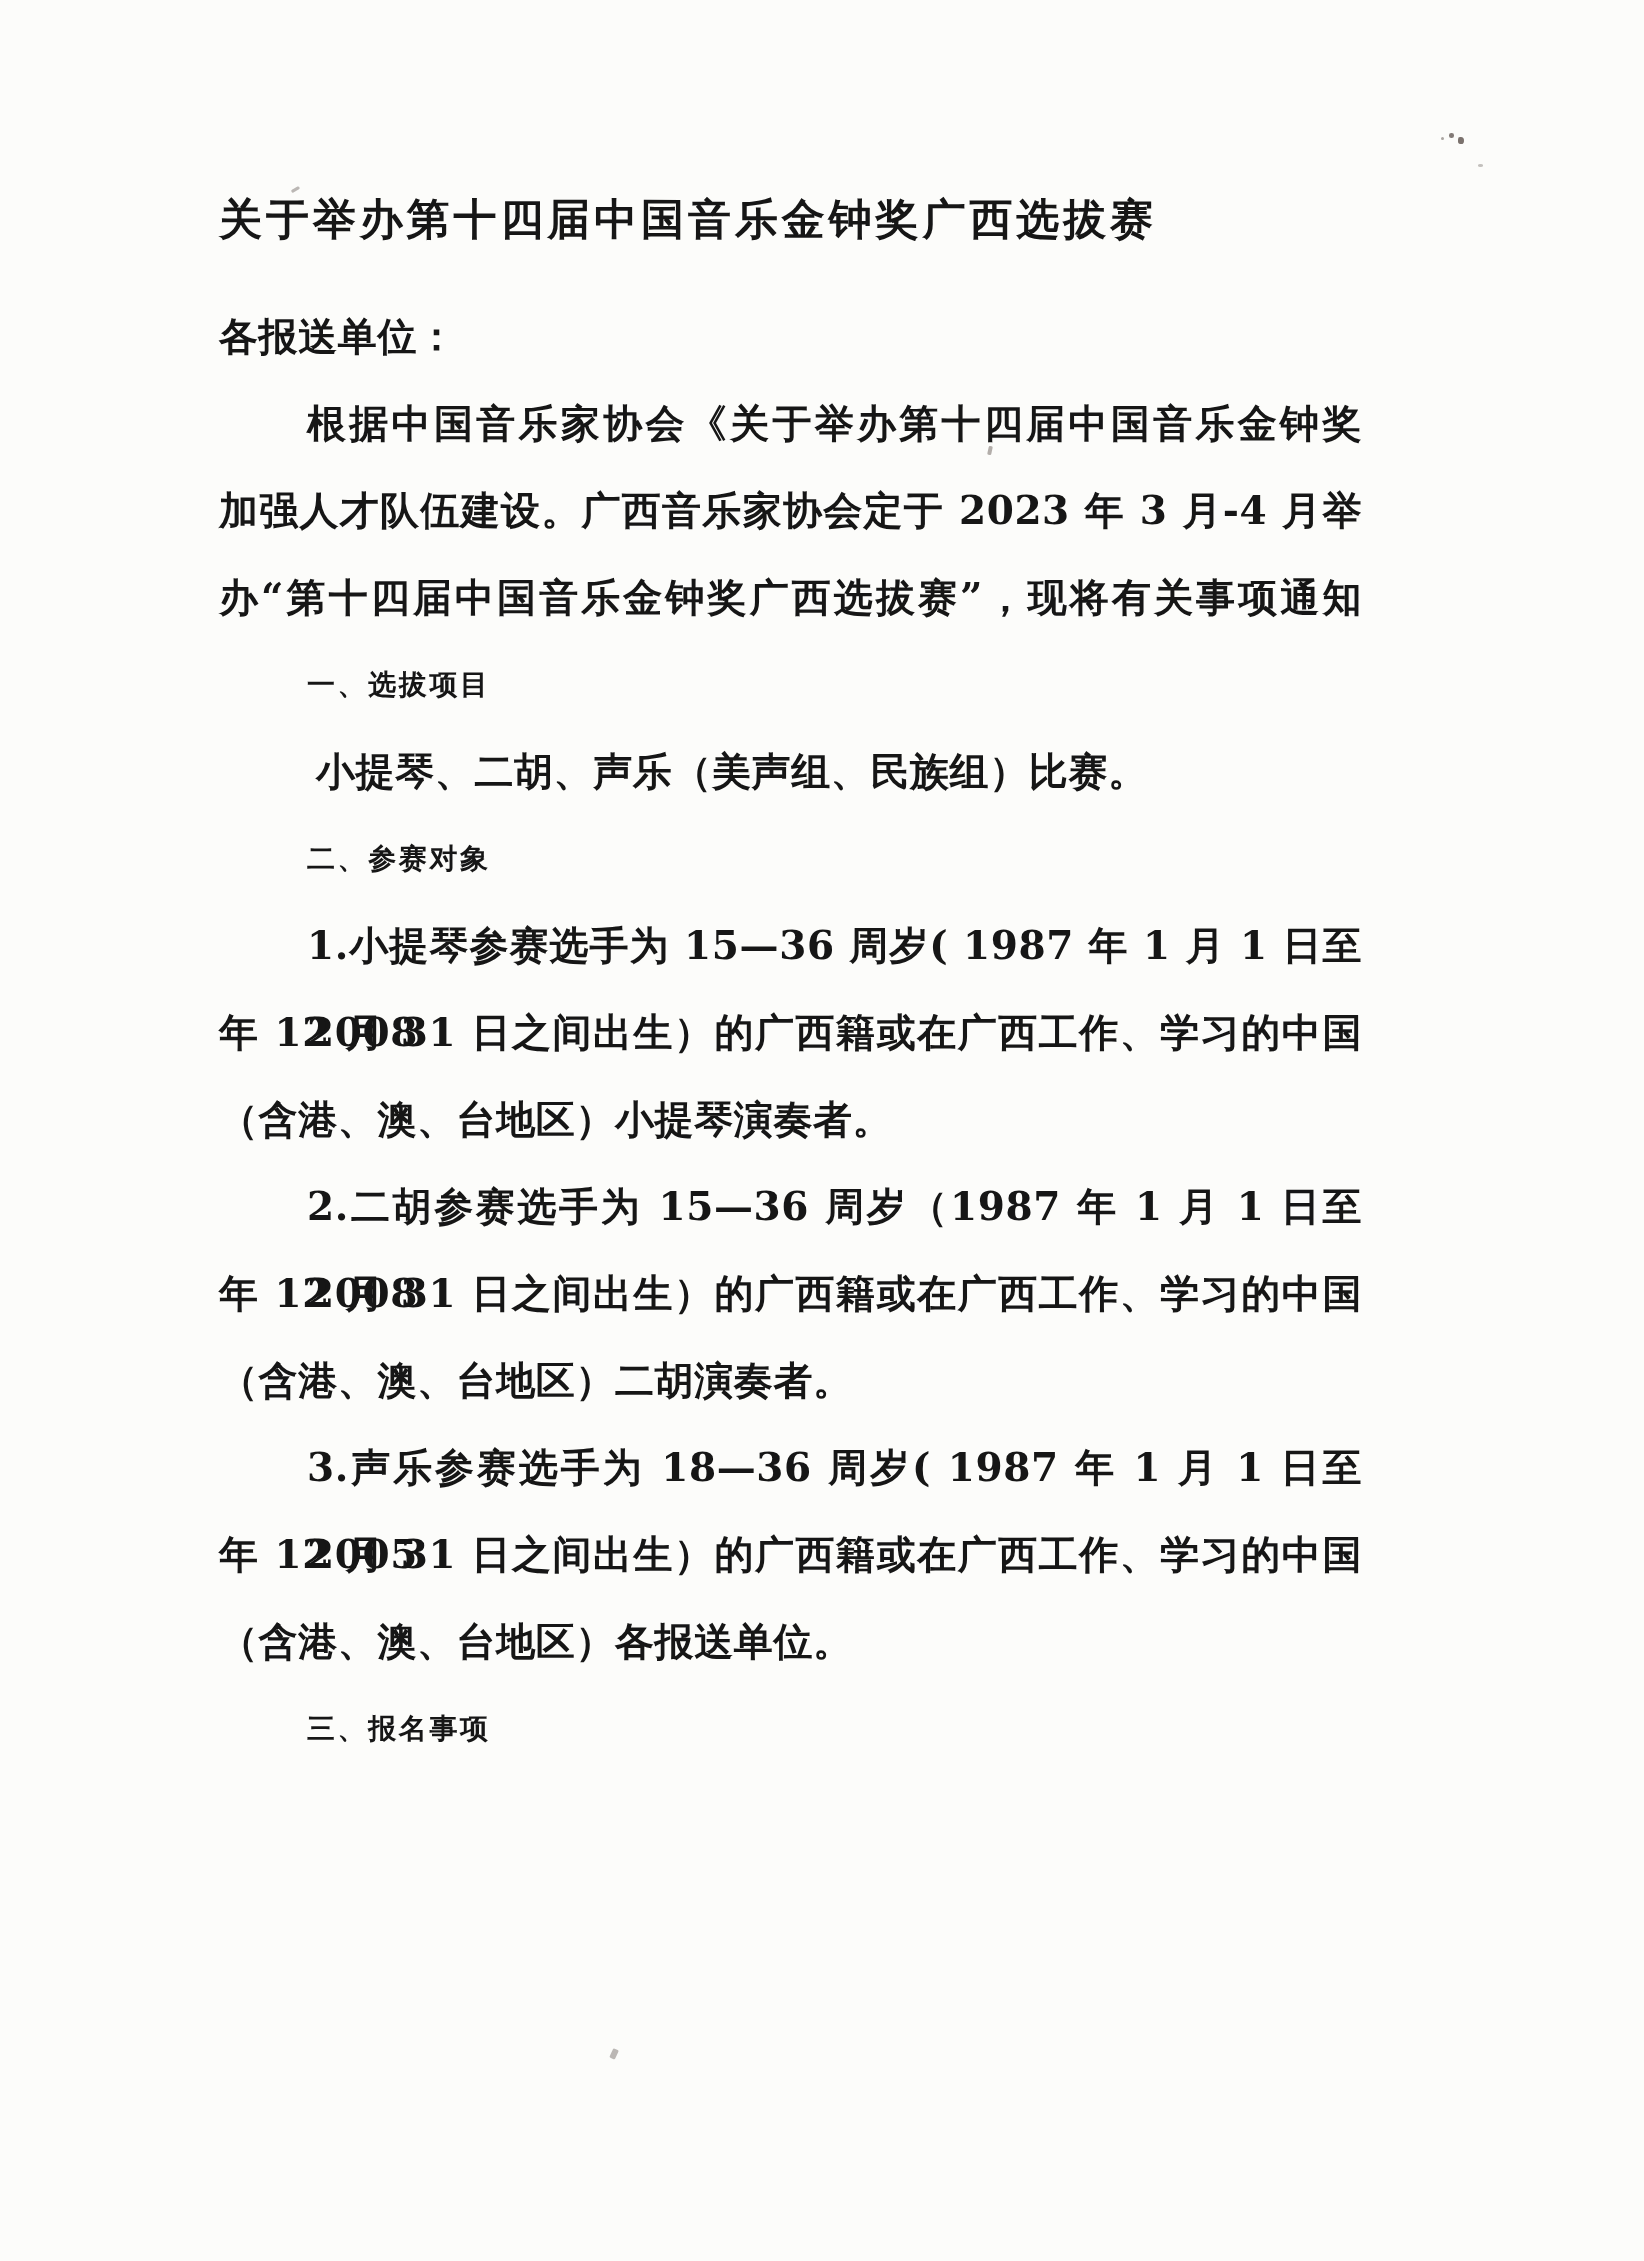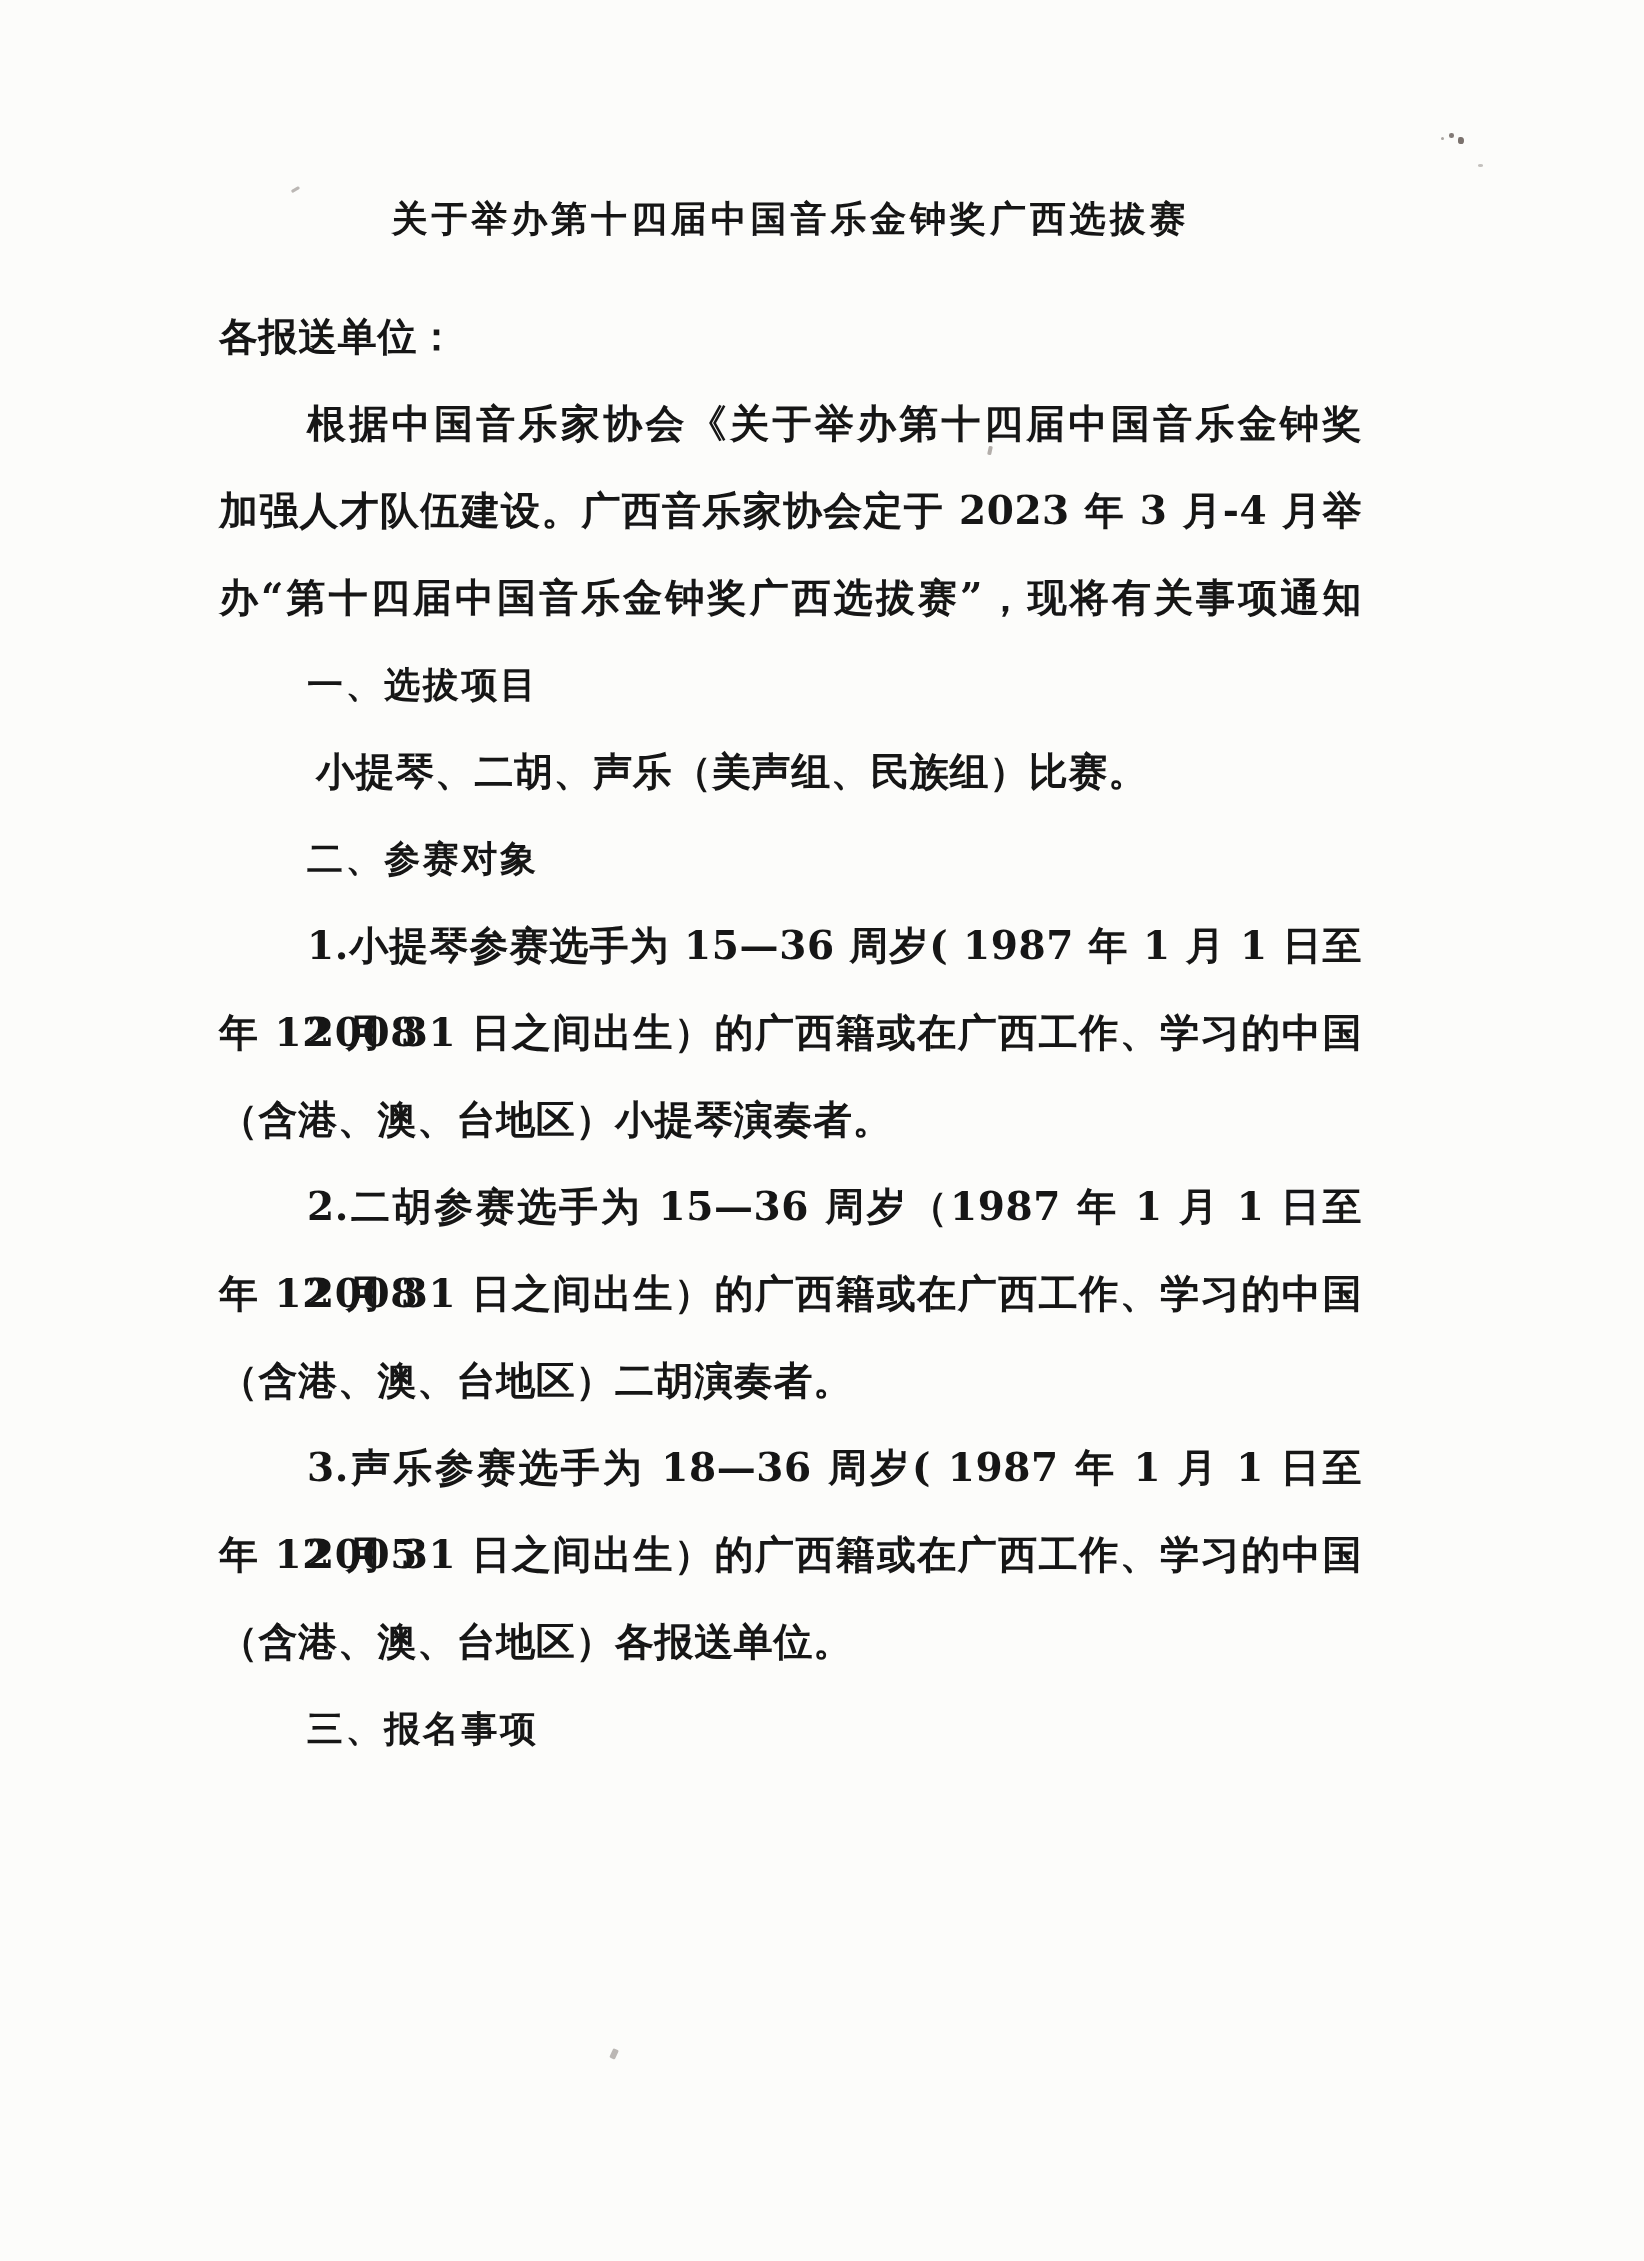--- a/index.html
+++ b/index.html
@@ -19,25 +19,24 @@
   }
   .content {
     position: absolute;
     left: 219px;
     top: 174px;
     width: 1143px;
   }
   .title-line {
     font-family: "Liberation Sans", "DejaVu Sans", sans-serif;
     font-weight: bold;
-    font-size: 36px;
+    font-size: 43px;
     line-height: 90px;
     height: 90px;
     letter-spacing: 3.9px;
-    text-align: center;
     white-space: nowrap;
   }
   .title-line.second {
     margin-top: 22.6px;
   }
   .salutation {
     margin-top: 29px;
   }
   .line {
     font-size: 39px;
@@ -47,21 +46,21 @@
     text-justify: inter-character;
     letter-spacing: 0.6px;
     font-weight: bold;
   }
   .line.flush {
     text-align-last: justify;
   }
   .line.heading {
     font-family: "Liberation Sans", "DejaVu Sans", sans-serif;
     font-weight: bold;
-    font-size: 36px;
+    font-size: 28px;
     letter-spacing: 2.6px;
     text-align: left;
     text-align-last: left;
   }
   .indent-para { padding-left: 88px; }
   .indent-item { padding-left: 97px; }
   
   .speck {
     position: absolute;
     background: #5a4f4a;

